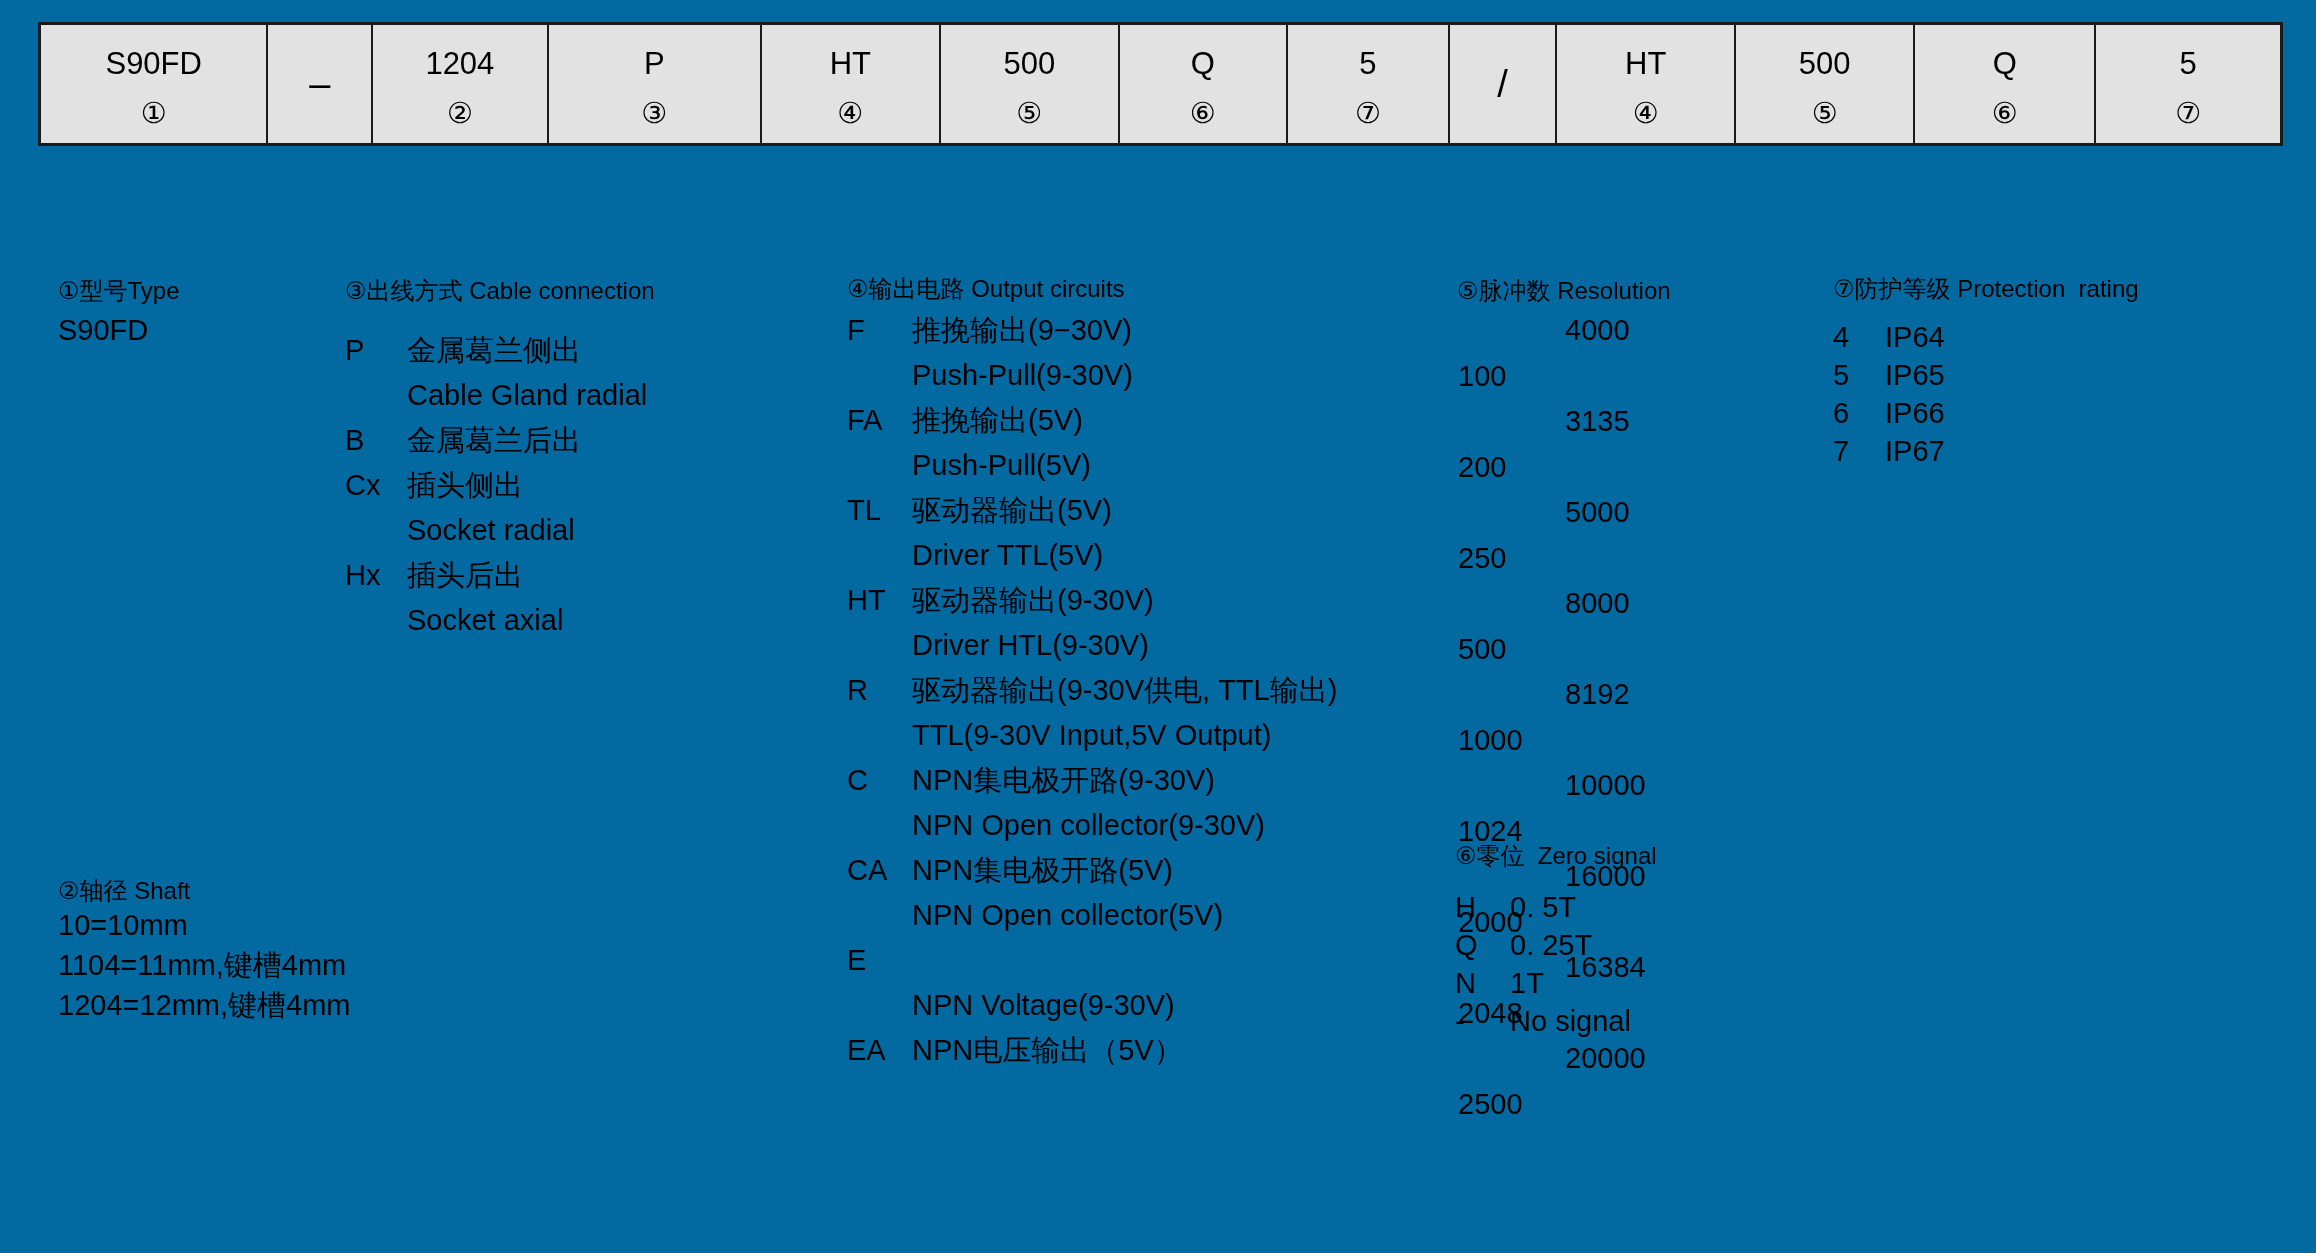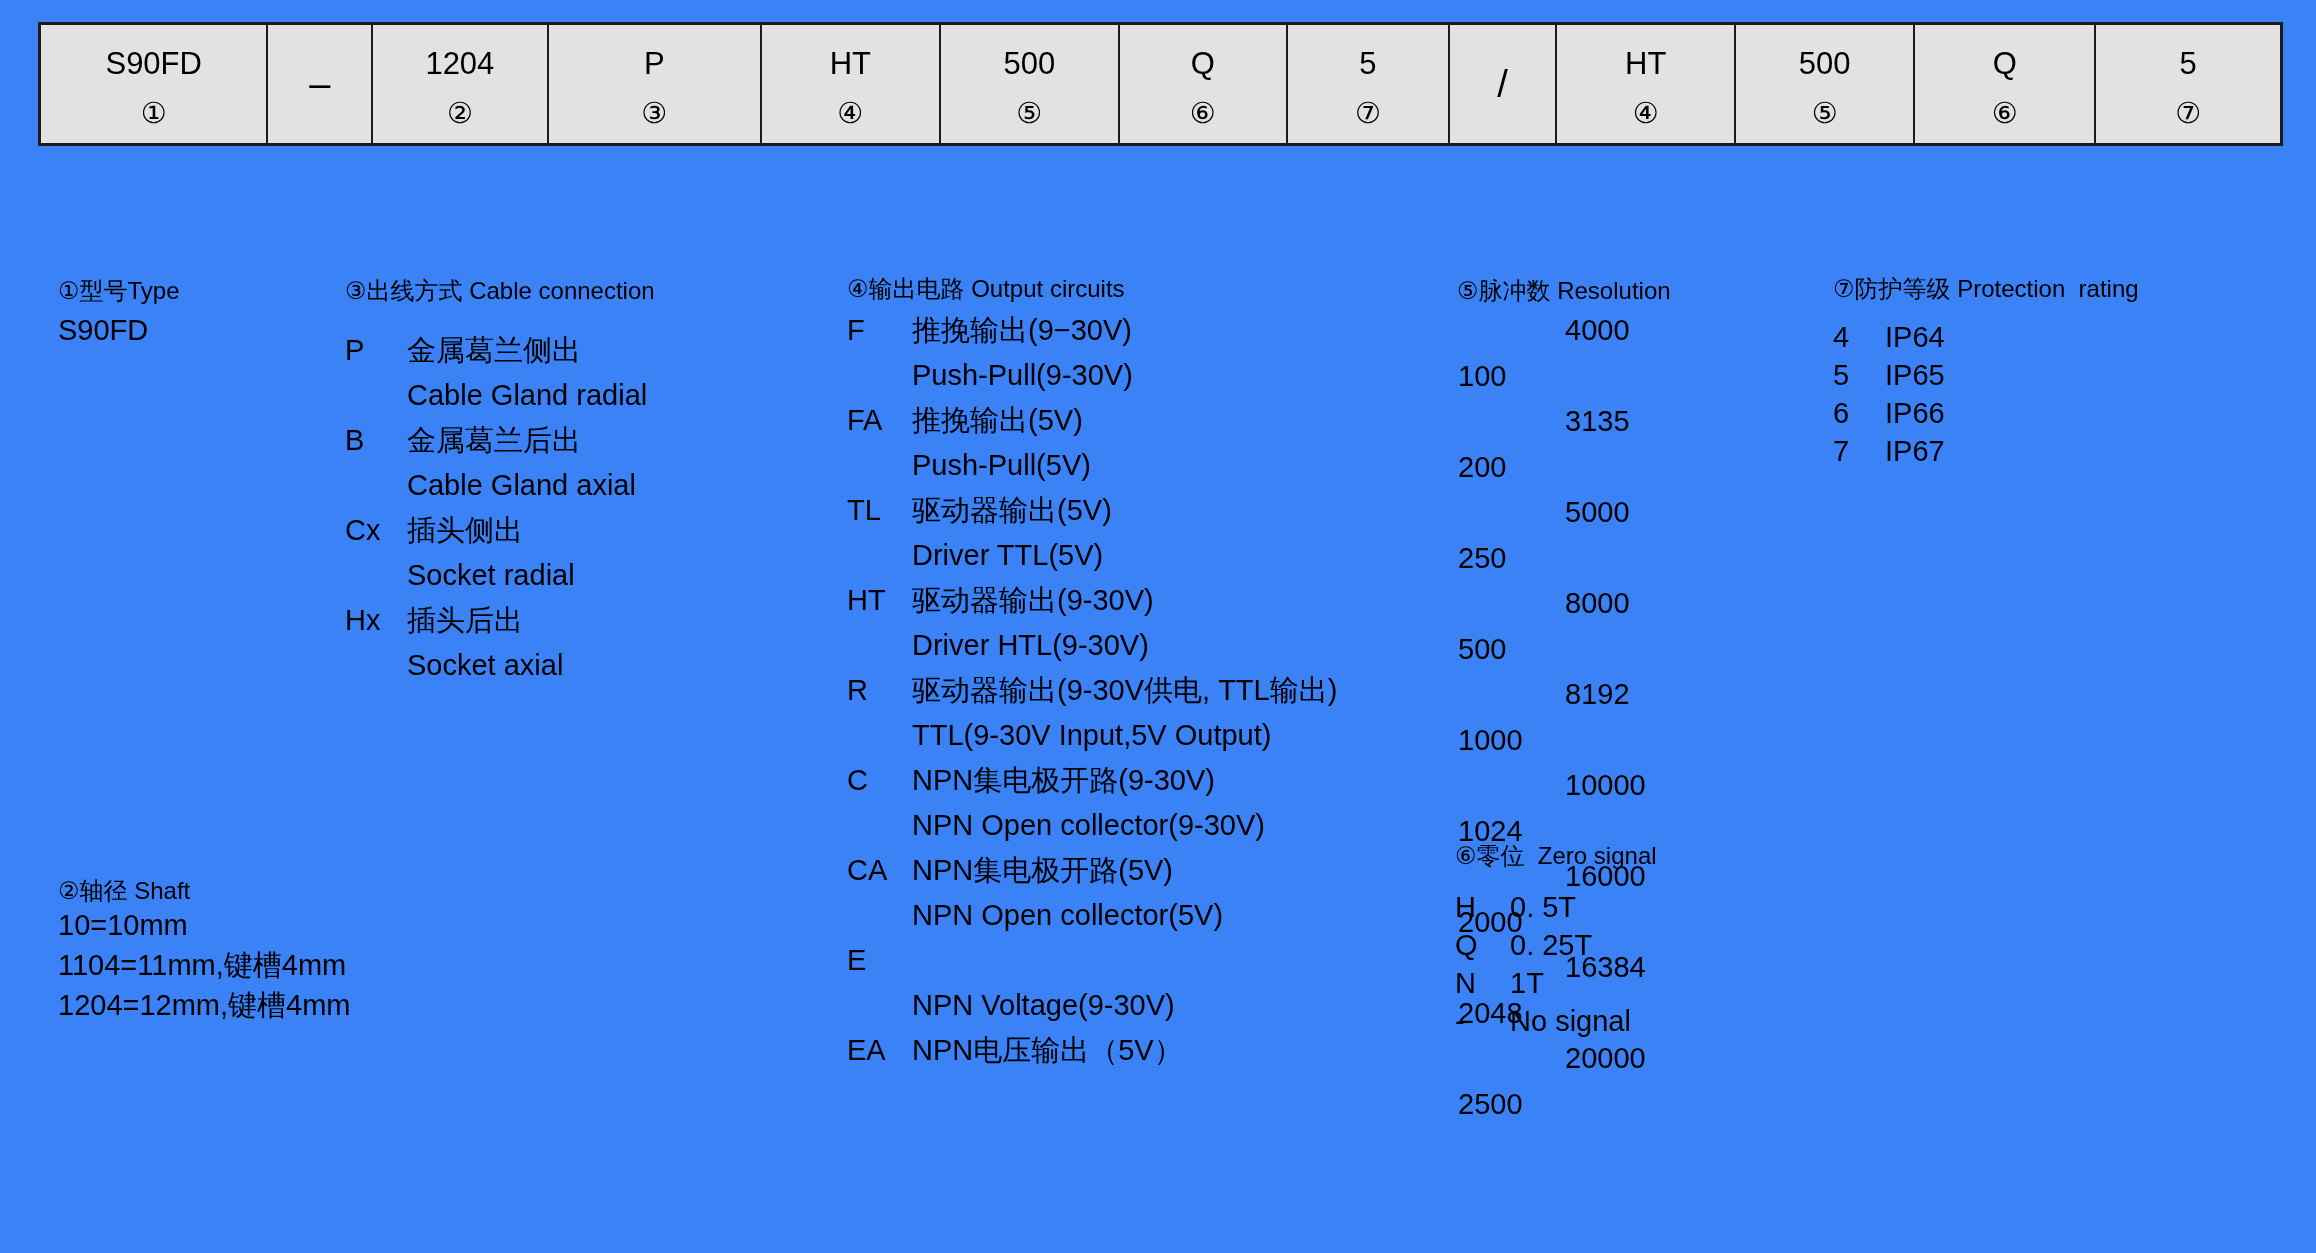--- a/index.html
+++ b/index.html
@@ -1,17 +1,17 @@
 <!DOCTYPE html>
 <html><head>
 <meta charset="utf-8">
 <style>
   html,body { margin:0; padding:0; background:#ffffff; }
   .page {
-    position:relative; width:2316px; height:1253px; background:#3b82f6;
+    position:relative; width:2316px; height:1253px; background:#0369a1;
     font-family:"Liberation Sans","DejaVu Sans",sans-serif; color:#000;
     overflow:hidden;
   }
 
   
   .otable {
     position:absolute; left:38px; top:22px; width:2245px; height:124px;
     display:flex; background:#e2e2e2; border:3px solid #1b1b1b; box-sizing:border-box;
   }
   .ocell {
@@ -122,21 +122,20 @@
   <div class="list cable">
     <div class="row">
       <span class="code">P</span>
       <span>金属葛兰侧出</span>
     </div>
     <div class="en-line">Cable Gland radial</div>
     <div class="row">
       <span class="code">B</span>
       <span>金属葛兰后出</span>
     </div>
-    <div class="en-line">Cable Gland axial</div>
     <div class="row">
       <span class="code">Cx</span>
       <span>插头侧出</span>
     </div>
     <div class="en-line">Socket radial</div>
     <div class="row">
       <span class="code">Hx</span>
       <span>插头后出</span>
     </div>
     <div class="en-line">Socket axial</div>

